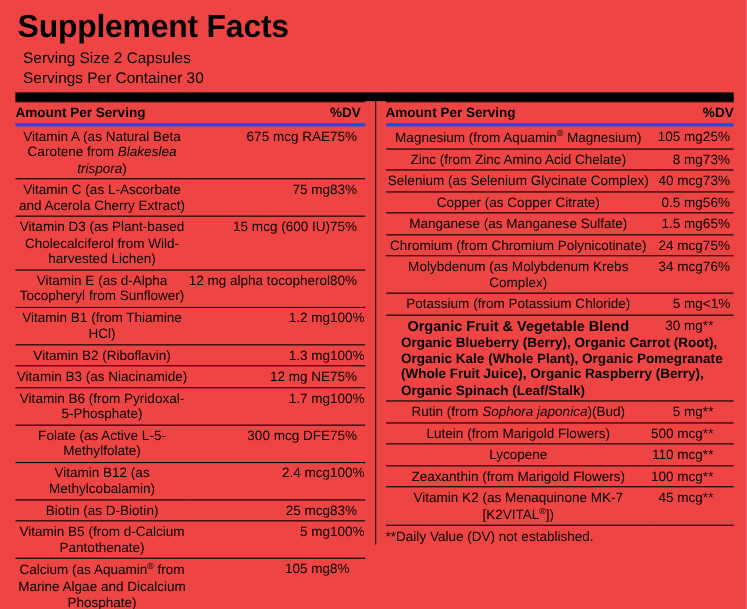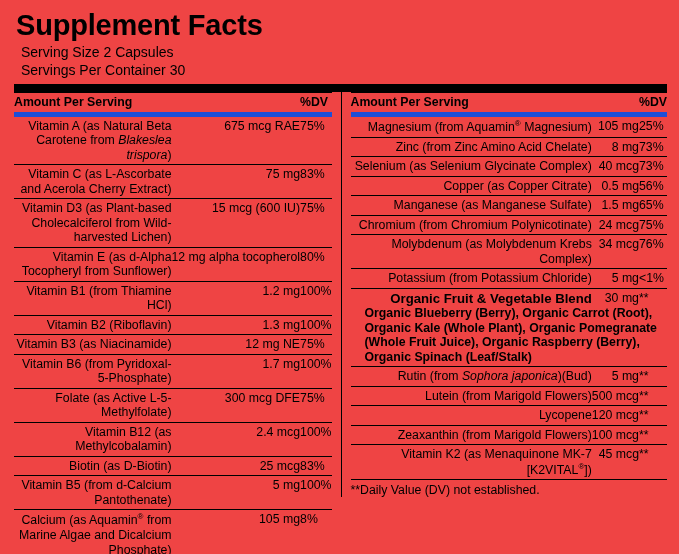--- a/index.html
+++ b/index.html
@@ -58,29 +58,29 @@
     font-size: 12.3px;
   }
   table.facts td {
     padding: 2px 0 2px 0;
     vertical-align: top;
     border-bottom: 1px solid #000;
     line-height: 1.18;
   }
   table.facts tr.head td {
     font-weight: bold;
-    border-bottom: 5px solid #1d4ed8;
+    border-bottom: 3px solid #1d4ed8;
     border-top: 1px solid #000;
     padding: 2px 0 2px 0;
   }
   table.facts tr.head td.amt-head {
     text-align: left;
   }
   td.name {
-    text-align: right;
+    text-align: center;
     padding-right: 4px;
   }
   td.amount {
     text-align: right;
     white-space: nowrap;
     padding-right: 6px;
     width: 1%;
   }
   td.dv {
     text-align: left;
@@ -272,21 +272,21 @@
               <td class="amount">5 mg</td>
               <td class="dv">**</td>
             </tr>
             <tr>
               <td class="name">Lutein (from Marigold Flowers)</td>
               <td class="amount">500 mcg</td>
               <td class="dv">**</td>
             </tr>
             <tr>
               <td class="name">Lycopene</td>
-              <td class="amount">120 mcg</td>
+              <td class="amount">110 mcg</td>
               <td class="dv">**</td>
             </tr>
             <tr>
               <td class="name">Zeaxanthin (from Marigold Flowers)</td>
               <td class="amount">100 mcg</td>
               <td class="dv">**</td>
             </tr>
             <tr>
               <td class="name">Vitamin K2 (as Menaquinone MK-7 [K2VITAL<sup>®</sup>])</td>
               <td class="amount">45 mcg</td>

